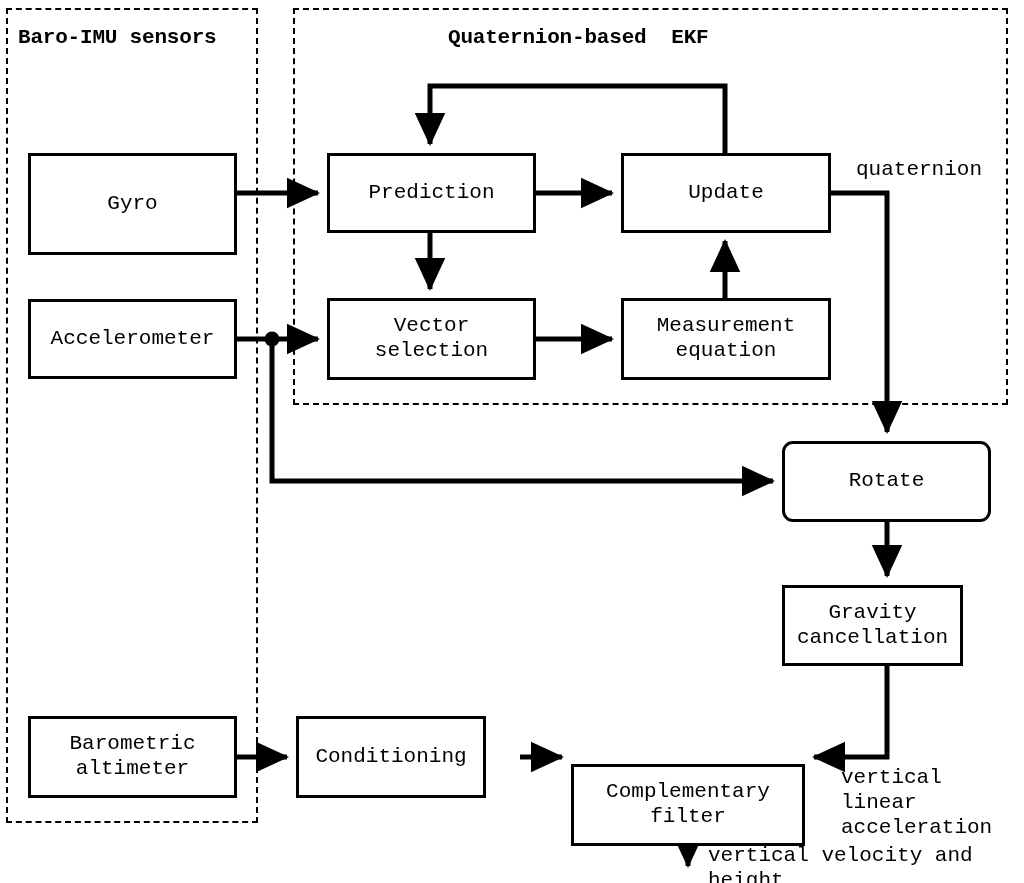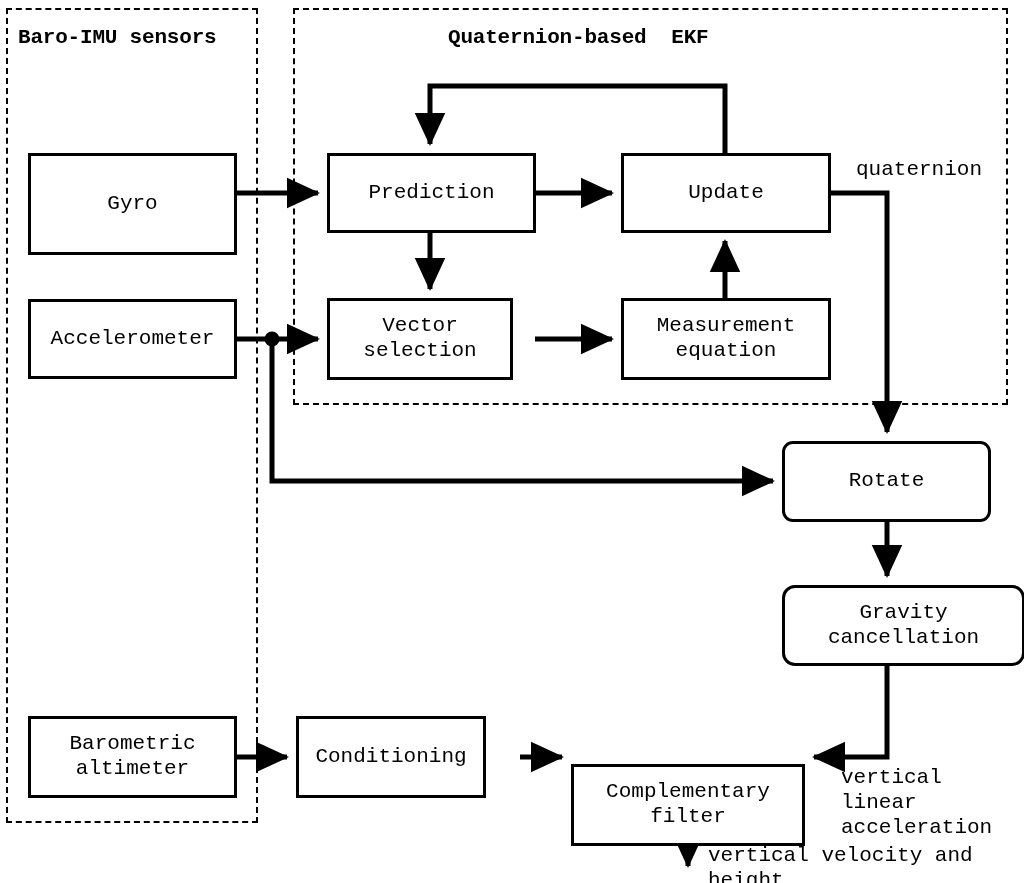--- a/index.html
+++ b/index.html
@@ -120,35 +120,35 @@
   </div>
 
   <div class="node" style="left:327px; top:153px; width:209px; height:80px;">
     <span>Prediction</span>
   </div>
 
   <div class="node" style="left:621px; top:153px; width:210px; height:80px;">
     <span>Update</span>
   </div>
 
-  <div class="node" style="left:327px; top:298px; width:186px; height:82px;">
+  <div class="node" style="left:327px; top:298px; width:209px; height:82px;">
     <span>Vector
 selection</span>
   </div>
 
   <div class="node" style="left:621px; top:298px; width:210px; height:82px;">
     <span>Measurement
 equation</span>
   </div>
 
   <div class="node" style="left:782px; top:441px; width:209px; height:81px;border-radius:11px;">
     <span>Rotate</span>
   </div>
 
-  <div class="node" style="left:782px; top:585px; width:243px; height:81px;border-radius:13px;">
+  <div class="node" style="left:782px; top:585px; width:181px; height:81px;">
     <span>Gravity
 cancellation</span>
   </div>
 
   <div class="node" style="left:28px; top:716px; width:209px; height:82px;justify-content:center;">
     <span>Barometric
 altimeter</span>
   </div>
 
   <div class="node" style="left:296px; top:716px; width:190px; height:82px;">

